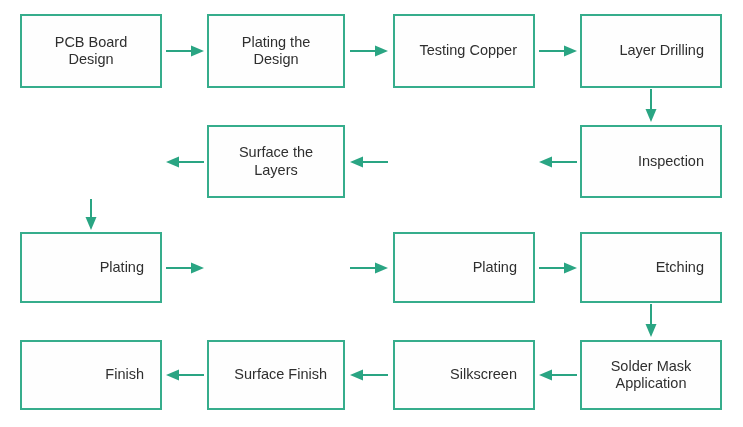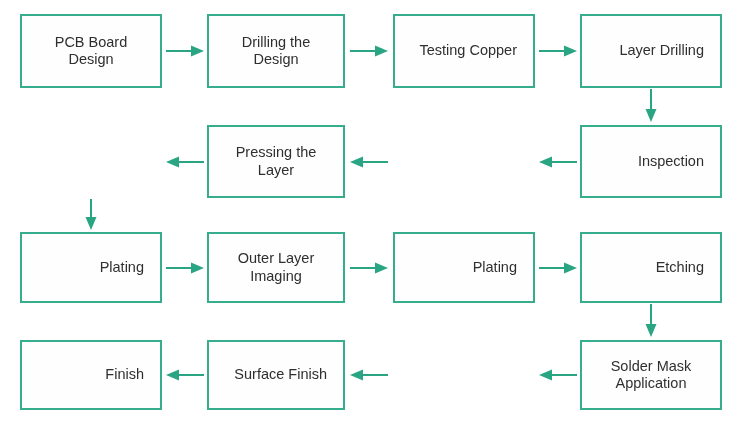--- a/index.html
+++ b/index.html
@@ -45,21 +45,21 @@
   <div class="box" style="grid-area:1/1">
     <span>PCB Board Design</span>
   </div>
   <div class="harrow" style="grid-area:1/2">
     <svg width="40" height="16" viewBox="0 0 40 16">
         <line x1="1" y1="8" x2="27" y2="8" stroke="currentColor" stroke-width="2"></line>
         <polygon points="26,2.5 39,8 26,13.5" fill="currentColor"></polygon>
       </svg>
   </div>
   <div class="box" style="grid-area:1/3">
-    <span>Drilling the Design</span>
+    <span>Plating the Design</span>
   </div>
   <div class="harrow" style="grid-area:1/4">
     <svg width="40" height="16" viewBox="0 0 40 16">
         <line x1="1" y1="8" x2="27" y2="8" stroke="currentColor" stroke-width="2"></line>
         <polygon points="26,2.5 39,8 26,13.5" fill="currentColor"></polygon>
       </svg>
   </div>
   <div class="box" style="grid-area:1/5">
     <span>Testing Copper</span>
   </div>
@@ -80,21 +80,21 @@
       </svg>
   </div>
 
   <div class="harrow" style="grid-area:3/2">
     <svg width="40" height="16" viewBox="0 0 40 16">
         <line x1="13" y1="8" x2="39" y2="8" stroke="currentColor" stroke-width="2"></line>
         <polygon points="14,2.5 1,8 14,13.5" fill="currentColor"></polygon>
       </svg>
   </div>
   <div class="box" style="grid-area:3/3">
-    <span>Pressing the Layer</span>
+    <span>Surface the Layers</span>
   </div>
   <div class="harrow" style="grid-area:3/4">
     <svg width="40" height="16" viewBox="0 0 40 16">
         <line x1="13" y1="8" x2="39" y2="8" stroke="currentColor" stroke-width="2"></line>
         <polygon points="14,2.5 1,8 14,13.5" fill="currentColor"></polygon>
       </svg>
   </div>
   <div class="harrow" style="grid-area:3/6">
     <svg width="40" height="16" viewBox="0 0 40 16">
         <line x1="13" y1="8" x2="39" y2="8" stroke="currentColor" stroke-width="2"></line>
@@ -113,23 +113,20 @@
   </div>
 
   <div class="box" style="grid-area:5/1">
     <span>Plating</span>
   </div>
   <div class="harrow" style="grid-area:5/2">
     <svg width="40" height="16" viewBox="0 0 40 16">
         <line x1="1" y1="8" x2="27" y2="8" stroke="currentColor" stroke-width="2"></line>
         <polygon points="26,2.5 39,8 26,13.5" fill="currentColor"></polygon>
       </svg>
-  </div>
-  <div class="box" style="grid-area:5/3">
-    <span>Outer Layer Imaging</span>
   </div>
   <div class="harrow" style="grid-area:5/4">
     <svg width="40" height="16" viewBox="0 0 40 16">
         <line x1="1" y1="8" x2="27" y2="8" stroke="currentColor" stroke-width="2"></line>
         <polygon points="26,2.5 39,8 26,13.5" fill="currentColor"></polygon>
       </svg>
   </div>
   <div class="box" style="grid-area:5/5">
     <span>Plating</span>
   </div>
@@ -161,20 +158,23 @@
   </div>
   <div class="box" style="grid-area:7/3">
     <span>Surface Finish</span>
   </div>
   <div class="harrow" style="grid-area:7/4">
     <svg width="40" height="16" viewBox="0 0 40 16">
         <line x1="13" y1="8" x2="39" y2="8" stroke="currentColor" stroke-width="2"></line>
         <polygon points="14,2.5 1,8 14,13.5" fill="currentColor"></polygon>
       </svg>
   </div>
+  <div class="box" style="grid-area:7/5">
+    <span>Silkscreen</span>
+  </div>
   <div class="harrow" style="grid-area:7/6">
     <svg width="40" height="16" viewBox="0 0 40 16">
         <line x1="13" y1="8" x2="39" y2="8" stroke="currentColor" stroke-width="2"></line>
         <polygon points="14,2.5 1,8 14,13.5" fill="currentColor"></polygon>
       </svg>
   </div>
   <div class="box" style="grid-area:7/7">
     <span>Solder Mask Application</span>
   </div>
 

